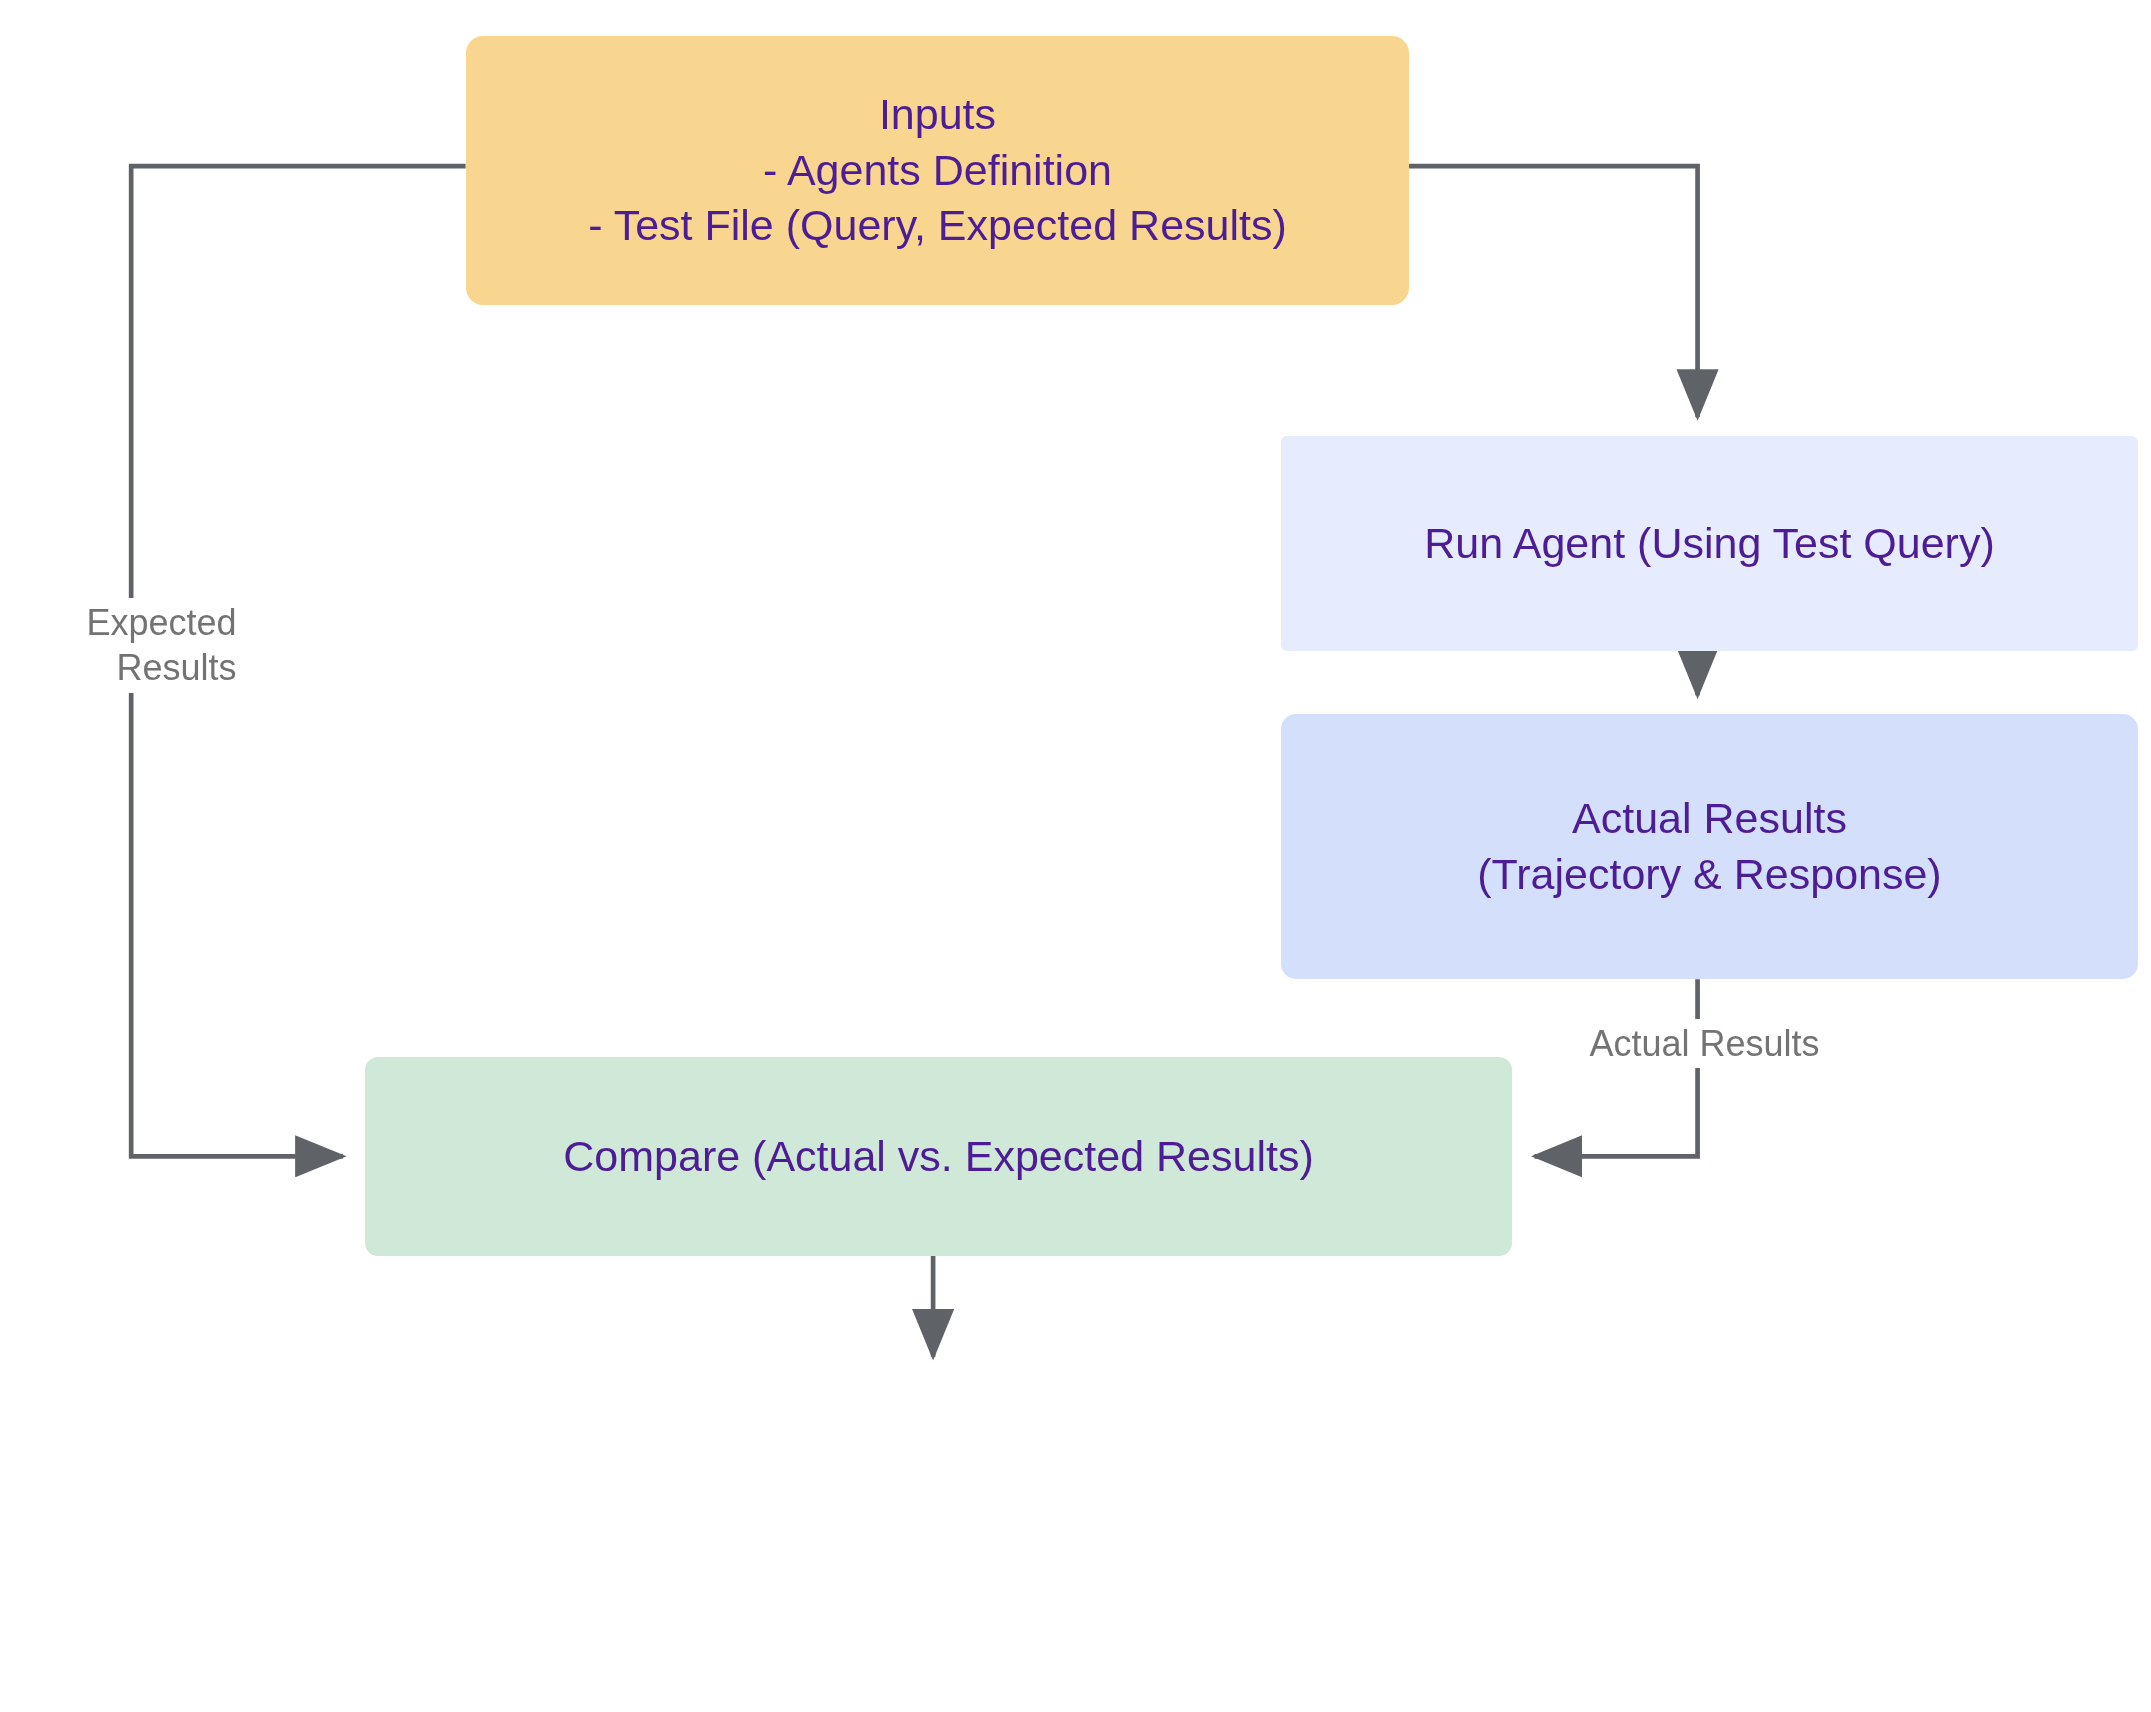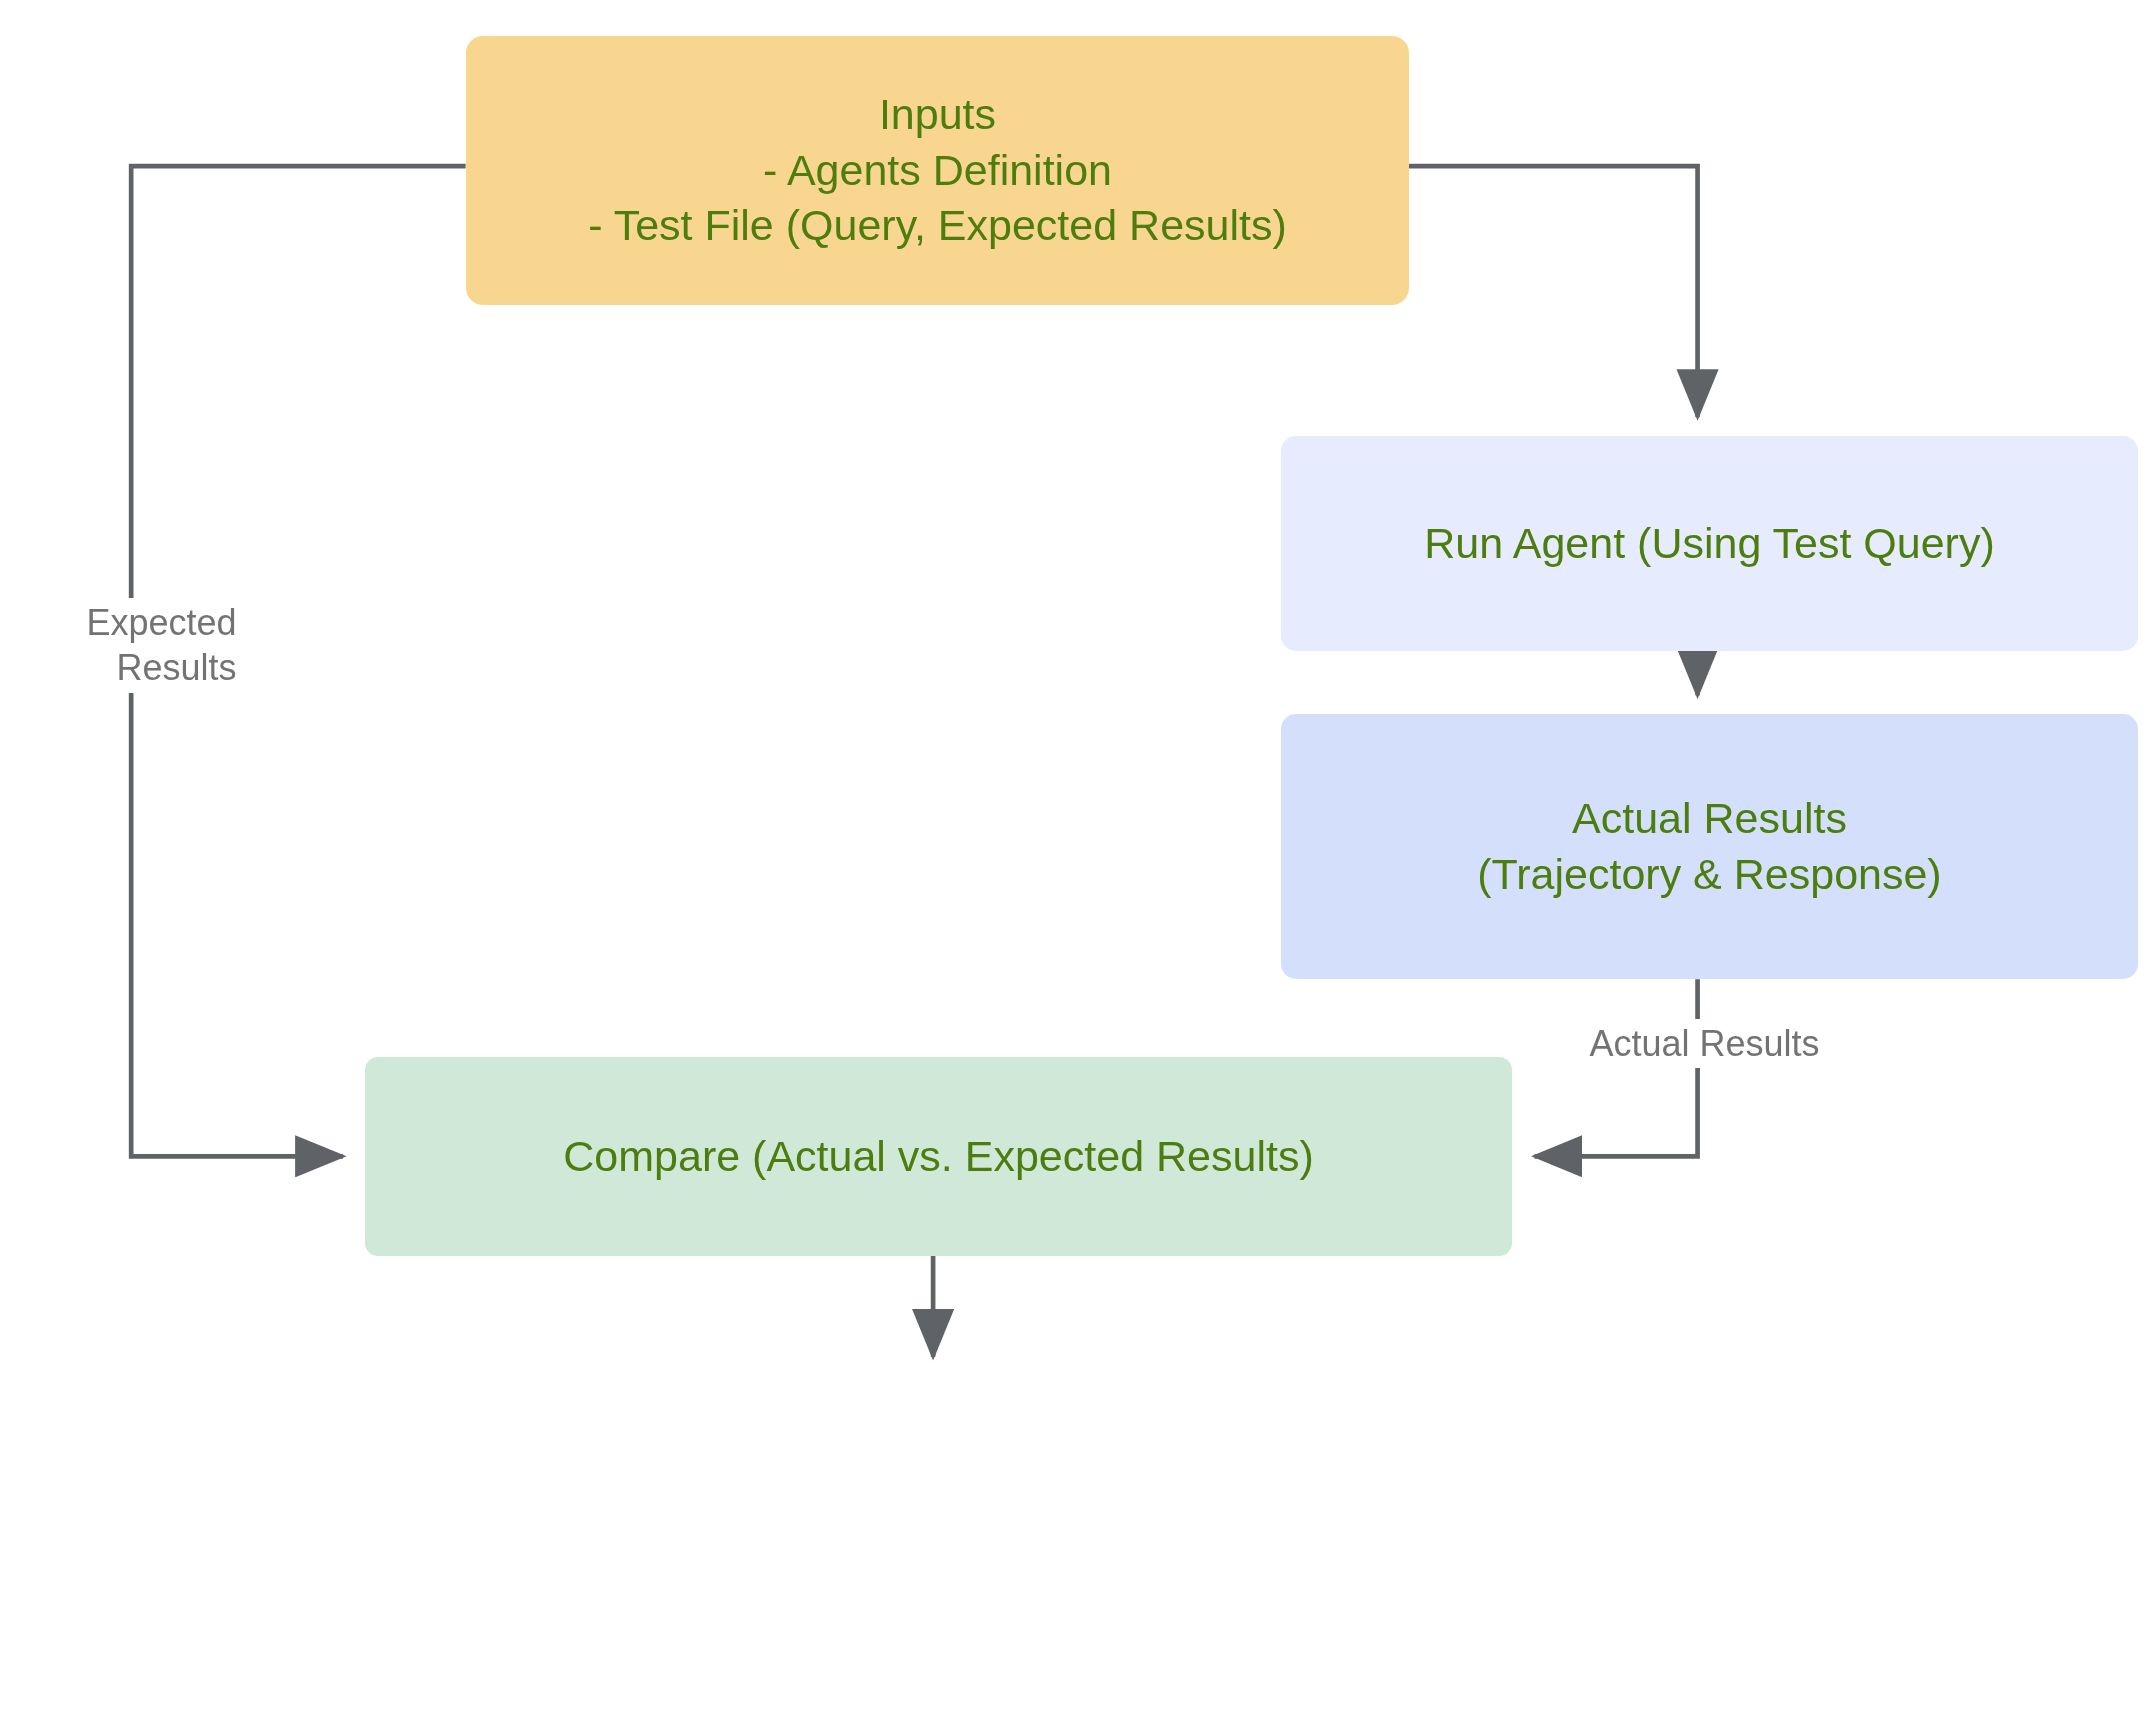--- a/index.html
+++ b/index.html
@@ -24,42 +24,42 @@
     width: 2151px;
     height: 1713px;
     pointer-events: none;
   }
   .node {
     position: absolute;
     display: flex;
     align-items: center;
     justify-content: center;
     text-align: center;
-    color: #4d7c0f;
+    color: #4c1d95;
     line-height: 1.30;
     white-space: pre-line;
     box-sizing: border-box;
   }
   .node-inputs {
     left: 466px;
     top: 36px;
     width: 943px;
     height: 269px;
     background: #f9d68f;
     border-radius: 17px;
     font-size: 43px;
     padding: 0 24px;
   }
   .node-run-agent {
     left: 1281px;
     top: 436px;
     width: 857px;
     height: 215px;
     background: #e6ebfd;
-    border-radius: 15px;
+    border-radius: 6px;
     font-size: 43px;
     padding: 0 24px;
   }
   .node-actual-results {
     left: 1281px;
     top: 714px;
     width: 857px;
     height: 265px;
     background: #d4e0fb;
     border-radius: 15px;

